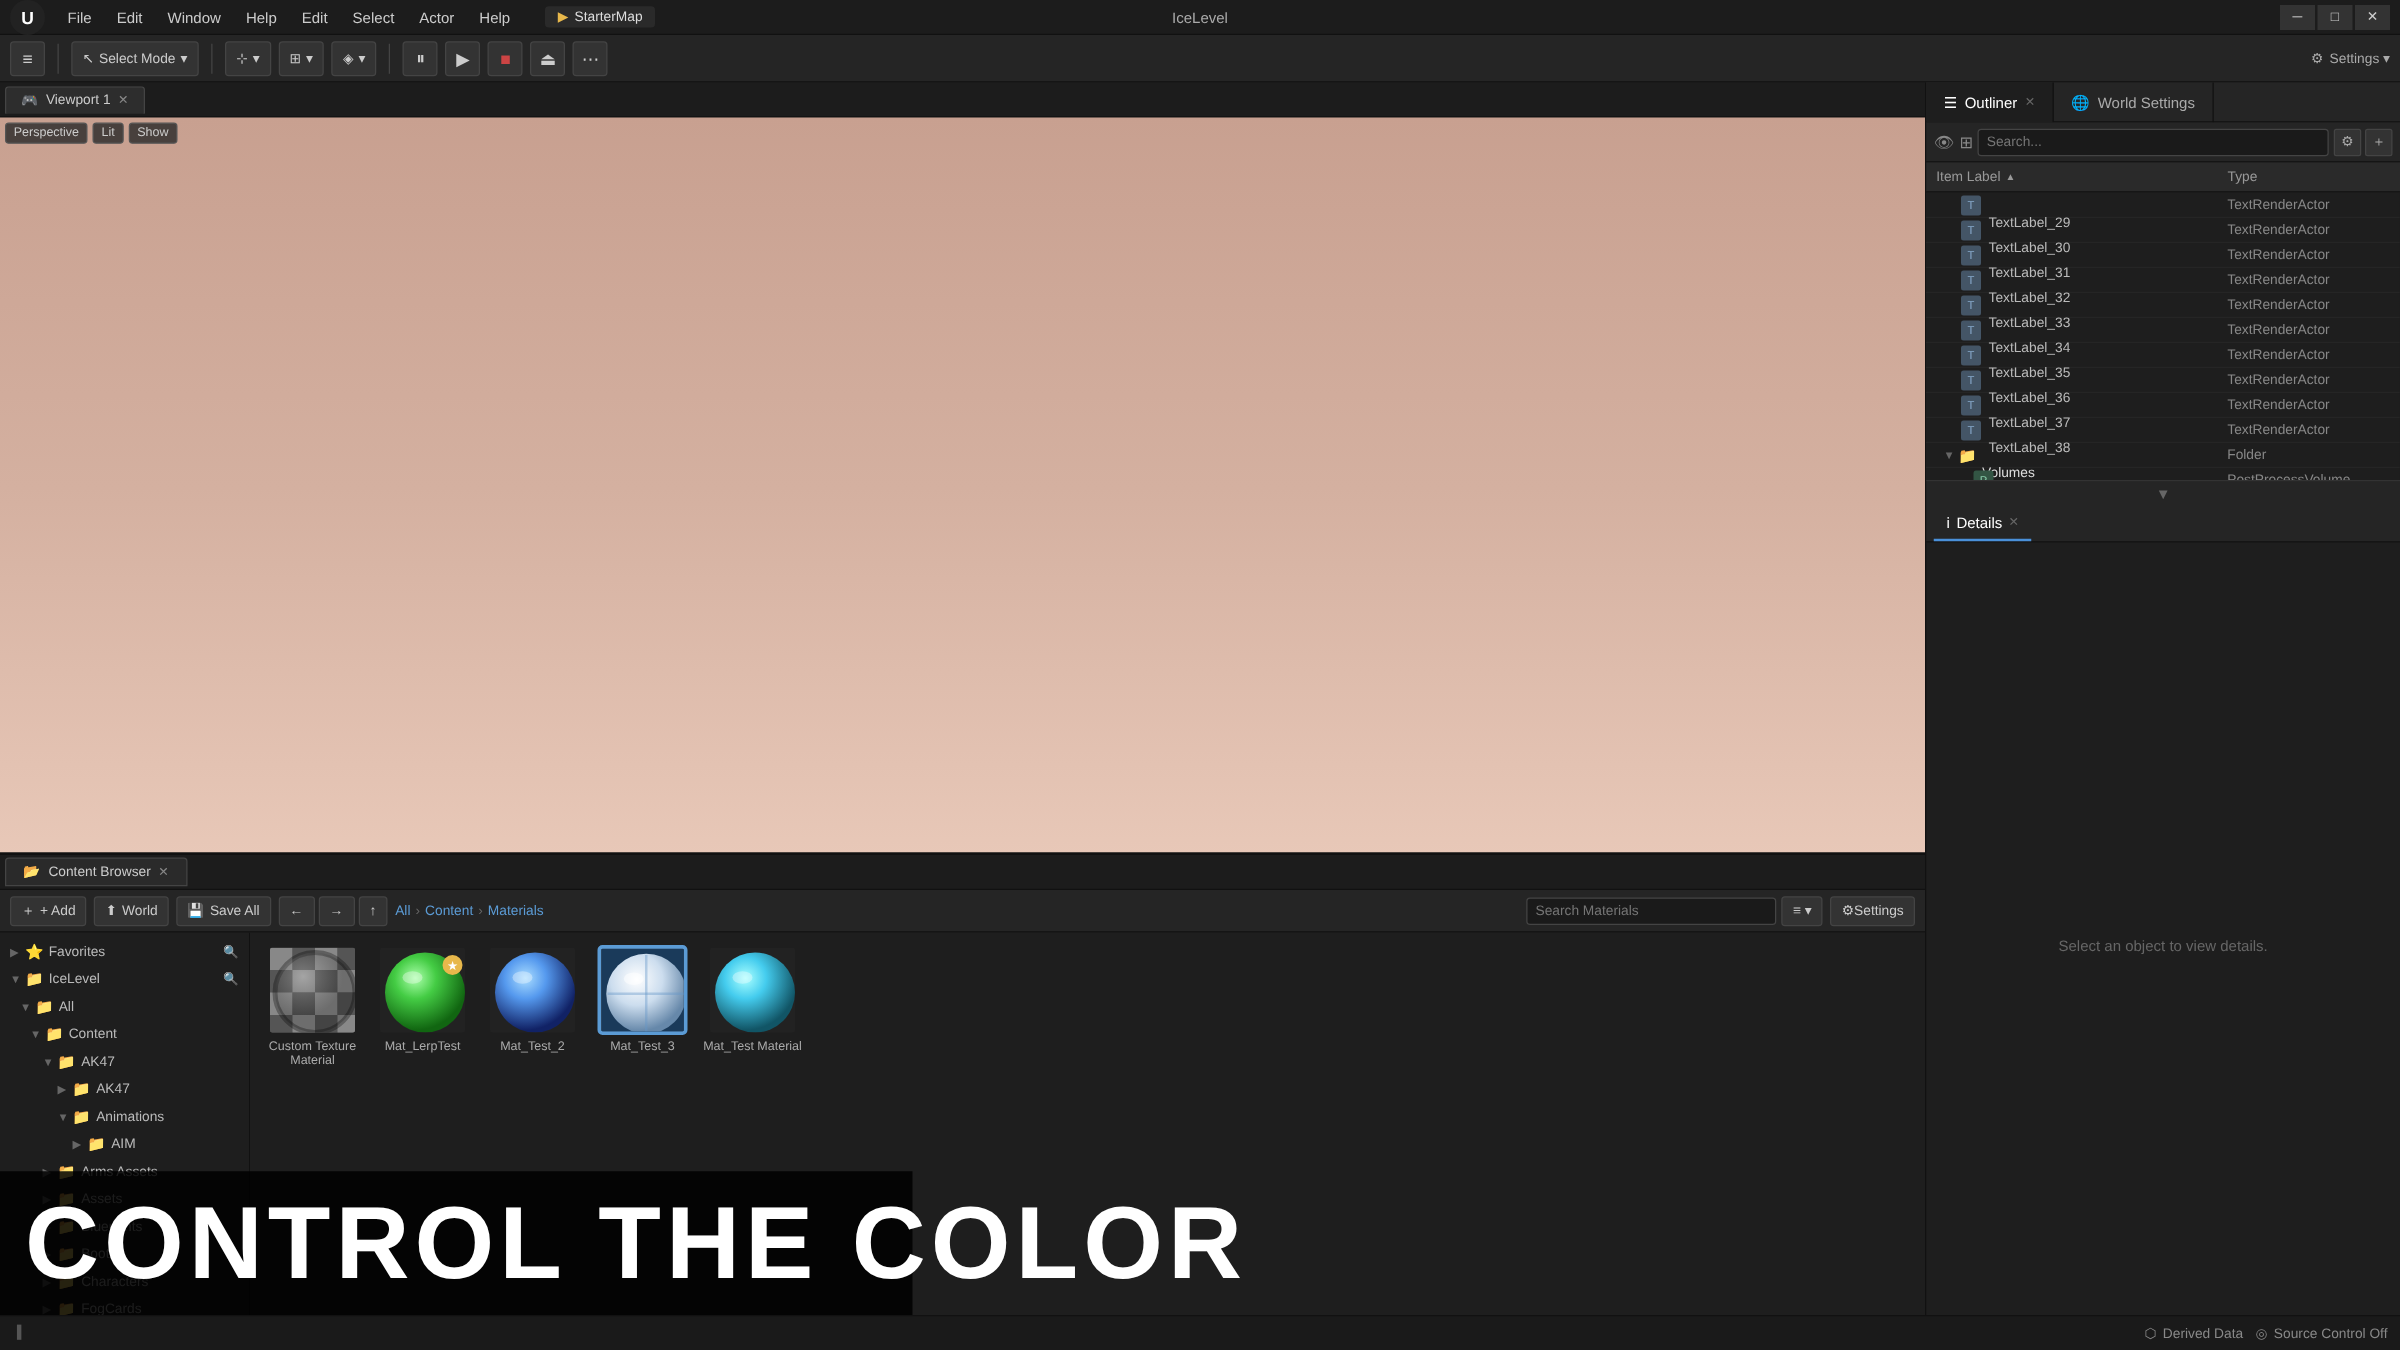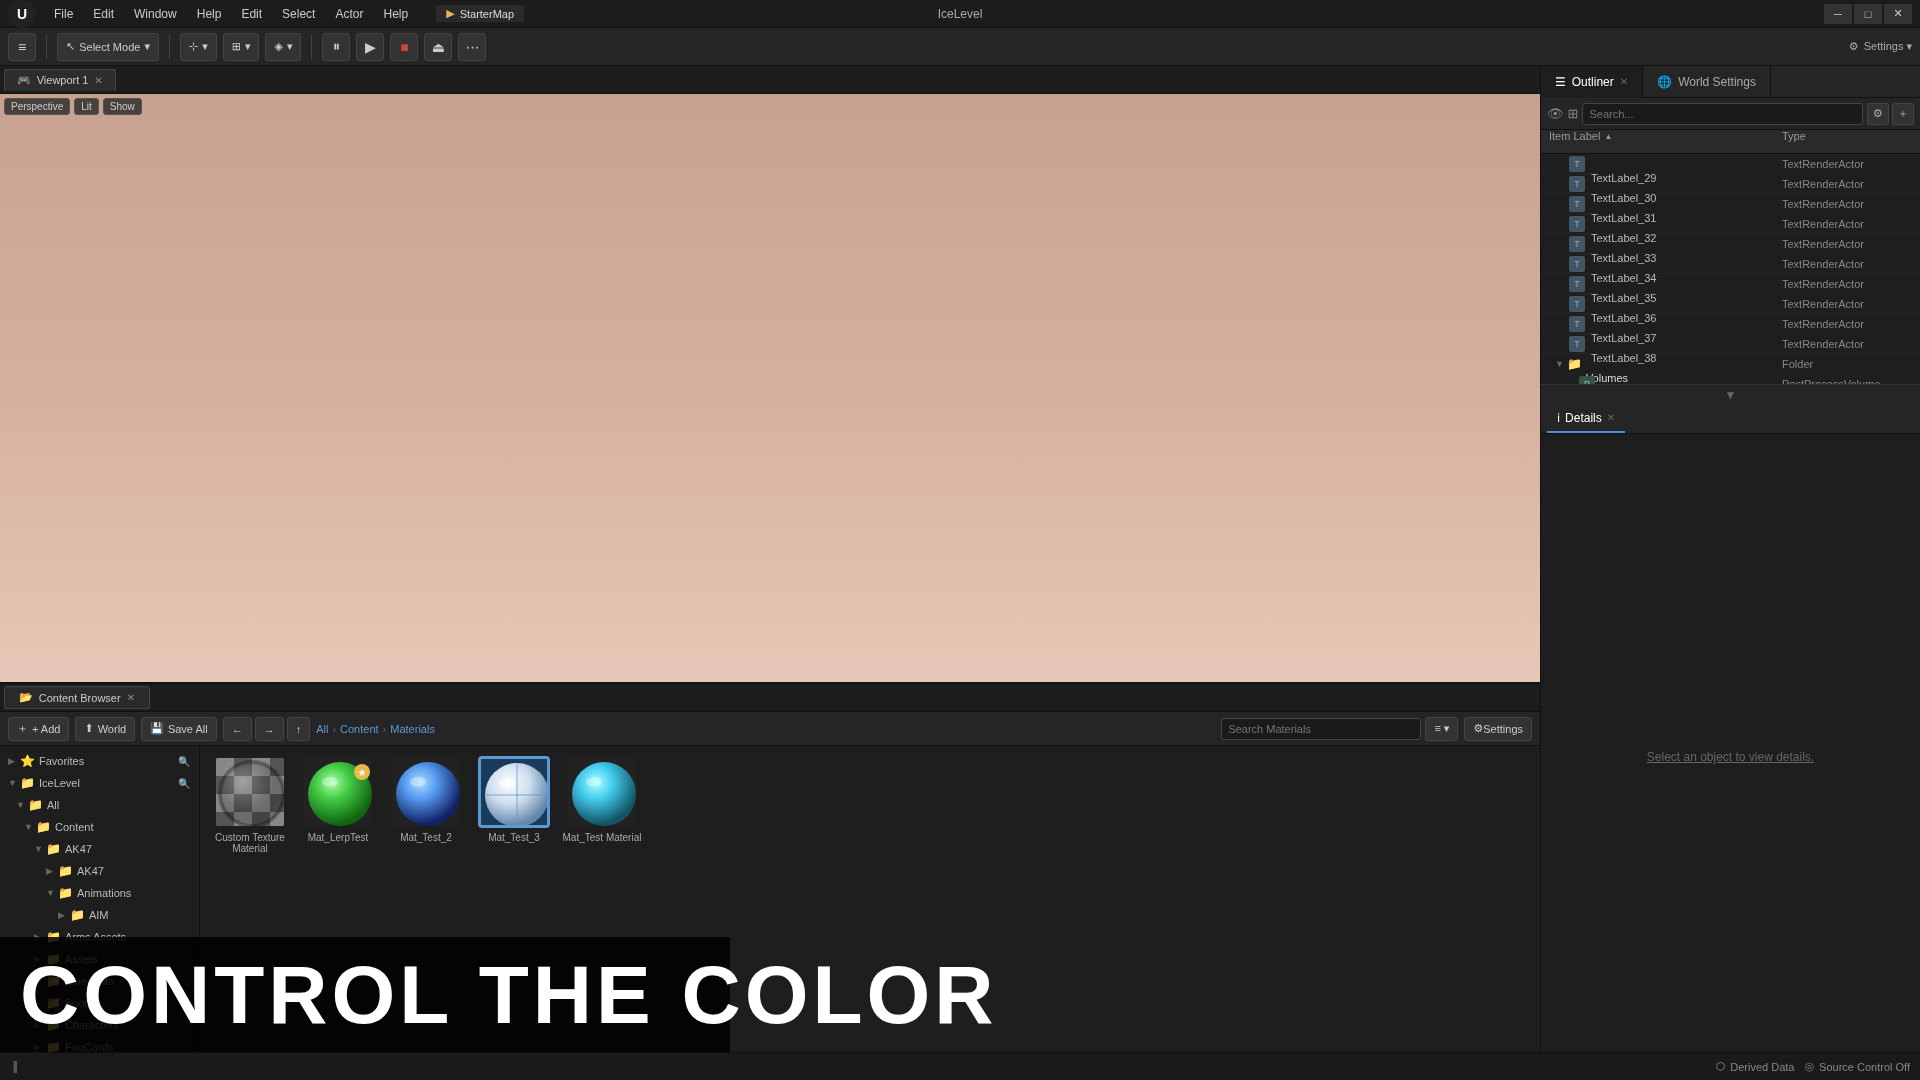--- a/index.html
+++ b/index.html
@@ -337,21 +337,21 @@
       display: flex;
       align-items: center;
       justify-content: center;
       cursor: pointer;
       font-size: 11px;
     }
     .outliner-header {
       height: 24px;
       background: #2a2a2a;
       display: flex;
-      align-items: flex-start;
+      align-items: center;
       padding: 0 8px;
       border-bottom: 1px solid #111;
       font-size: 11px;
       color: #999;
     }
     .outliner-header .col-label {
       flex: 1;
       display: flex;
       align-items: center;
       gap: 4px;
@@ -444,21 +444,20 @@
       cursor: pointer;
     }
     .details-tab.active { color: #fff; border-bottom: 2px solid #4a90d9; }
     .details-empty {
       flex: 1;
       display: flex;
       align-items: center;
       justify-content: center;
       color: #666;
       font-size: 12px;
-      text-decoration: underline;
     }
 
     
     .bottom-panel {
       position: absolute;
       bottom: 28px;
       left: 0;
       right: 380px;
       height: 370px;
       background: #1e1e1e;

